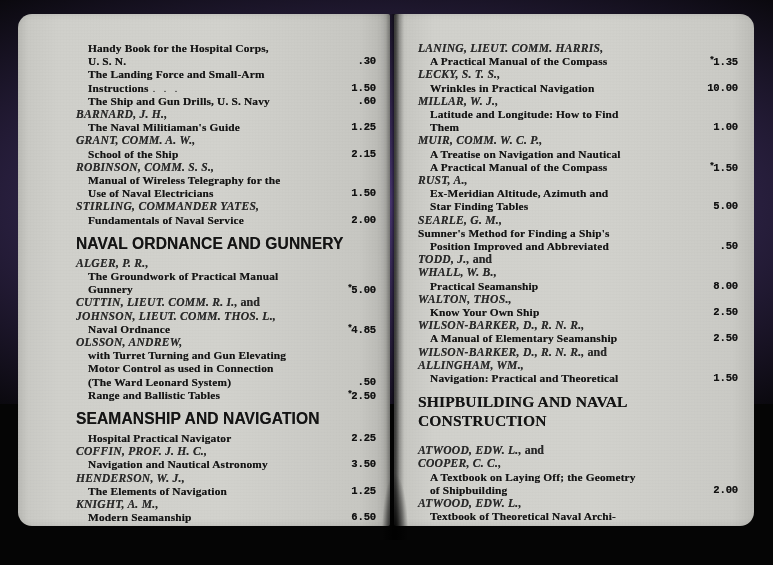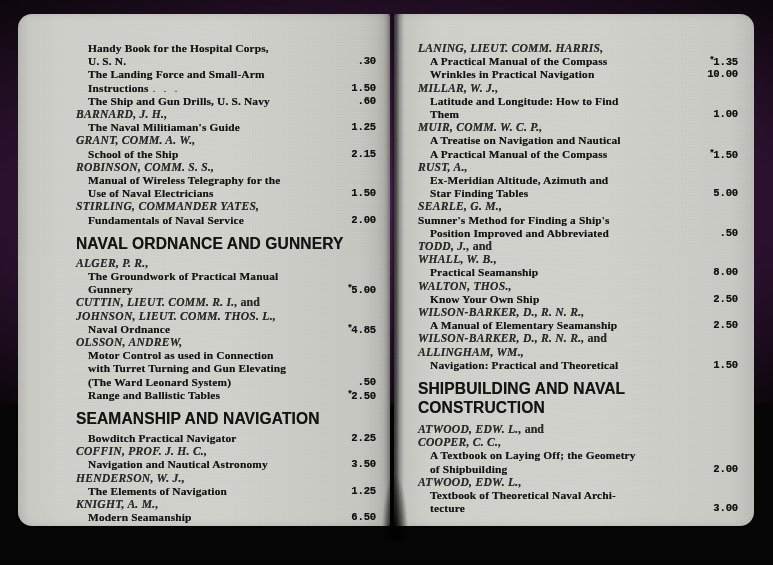--- a/index.html
+++ b/index.html
@@ -12,21 +12,21 @@
   }
 
   body {
     font-family: "Liberation Serif", "DejaVu Serif", serif;
   }
 
   #scan {
     position: relative;
     width: 773px;
     height: 404px;
-    background: #a21caf;
+    background: #8b5cf6;
   }
 
   
   #scan::before {
     content: "";
     position: absolute;
     inset: 0;
     background:
       radial-gradient(ellipse 110% 90% at 50% 50%, rgba(40,40,40,0.55) 0%, rgba(4,4,4,1) 78%);
     pointer-events: none;
@@ -126,21 +126,21 @@
     font-family: "Liberation Sans", "DejaVu Sans", sans-serif;
     font-weight: bold;
     font-size: 15.6px;
     line-height: 19px;
     letter-spacing: 0.1px;
     margin: 7px 0 4px 0;
     color: #141414;
     white-space: nowrap;
   }
 
-  .sec-head.two-line { white-space: normal; margin-bottom: 6px; }
+  .sec-head.two-line { white-space: normal; margin-bottom: 14px; font-family: Liberation Serif, serif; }
 
   .author {
     font-style: italic;
     font-family: "Liberation Serif", "DejaVu Serif", serif;
     font-size: 11.6px;
     letter-spacing: .25px;
     color: #2a2a2a;
     white-space: nowrap;
     font-weight: bold;
   }
@@ -221,40 +221,41 @@
           <div class="author"><span>STIRLING, COMMANDER YATES,</span></div>
           <div class="entry"><span>Fundamentals of Naval Service</span><span class="price">2.00</span></div>
           <div class="sec-head">NAVAL ORDNANCE AND GUNNERY</div>
           <div class="author"><span>ALGER, P. R.,</span></div>
           <div class="entry"><span>The Groundwork of Practical Manual</span></div>
           <div class="entry"><span>Gunnery</span><span class="price"><span class="star">*</span>5.00</span></div>
           <div class="author"><span>CUTTIN, LIEUT. COMM. R. I.,</span><span class="tail"> and</span></div>
           <div class="author"><span>JOHNSON, LIEUT. COMM. THOS. L.,</span></div>
           <div class="entry"><span>Naval Ordnance</span><span class="price"><span class="star">*</span>4.85</span></div>
           <div class="author"><span>OLSSON, ANDREW,</span></div>
+          <div class="entry"><span>with Turret Turning and Gun Elevating</span></div>
           <div class="entry"><span>Motor Control as used in Connection</span></div>
-          <div class="entry"><span>with Turret Turning and Gun Elevating</span></div>
           <div class="entry"><span>(The Ward Leonard System)</span><span class="price">.50</span></div>
           <div class="entry"><span>Range and Ballistic Tables</span><span class="price"><span class="star">*</span>2.50</span></div>
           <div class="sec-head">SEAMANSHIP AND NAVIGATION</div>
-          <div class="entry"><span>Bowditch Practical Navigator</span><span class="price">2.25</span></div>
+          <div class="entry"><span>Hospital Practical Navigator</span><span class="price">2.25</span></div>
           <div class="author"><span>COFFIN, PROF. J. H. C.,</span></div>
           <div class="entry"><span>Navigation and Nautical Astronomy</span><span class="price">3.50</span></div>
           <div class="author"><span>HENDERSON, W. J.,</span></div>
           <div class="entry"><span>The Elements of Navigation</span><span class="price">1.25</span></div>
           <div class="author"><span>KNIGHT, A. M.,</span></div>
           <div class="entry"><span>Modern Seamanship</span><span class="price">6.50</span></div>
         </div>
     </div>
 
     <div class="page page-right">
       <div class="grain"></div>
       <div class="col col-right inked" id="col-right">
           <div class="author"><span>LANING, LIEUT. COMM. HARRIS,</span></div>
           <div class="entry"><span>A Practical Manual of the Compass</span><span class="price"><span class="star">*</span>1.35</span></div>
+          <div class="author"><span>LECKY, S. T. S.,</span></div>
           <div class="entry"><span>Wrinkles in Practical Navigation</span><span class="price">10.00</span></div>
           <div class="author"><span>MILLAR, W. J.,</span></div>
           <div class="entry"><span>Latitude and Longitude: How to Find</span></div>
           <div class="entry"><span>Them</span><span class="price">1.00</span></div>
           <div class="author"><span>MUIR, COMM. W. C. P.,</span></div>
           <div class="entry"><span>A Treatise on Navigation and Nautical</span></div>
           <div class="entry"><span>A Practical Manual of the Compass</span><span class="price"><span class="star">*</span>1.50</span></div>
           <div class="author"><span>RUST, A.,</span></div>
           <div class="entry"><span>Ex-Meridian  Altitude,  Azimuth  and</span></div>
           <div class="entry"><span>Star Finding Tables</span><span class="price">5.00</span></div>

